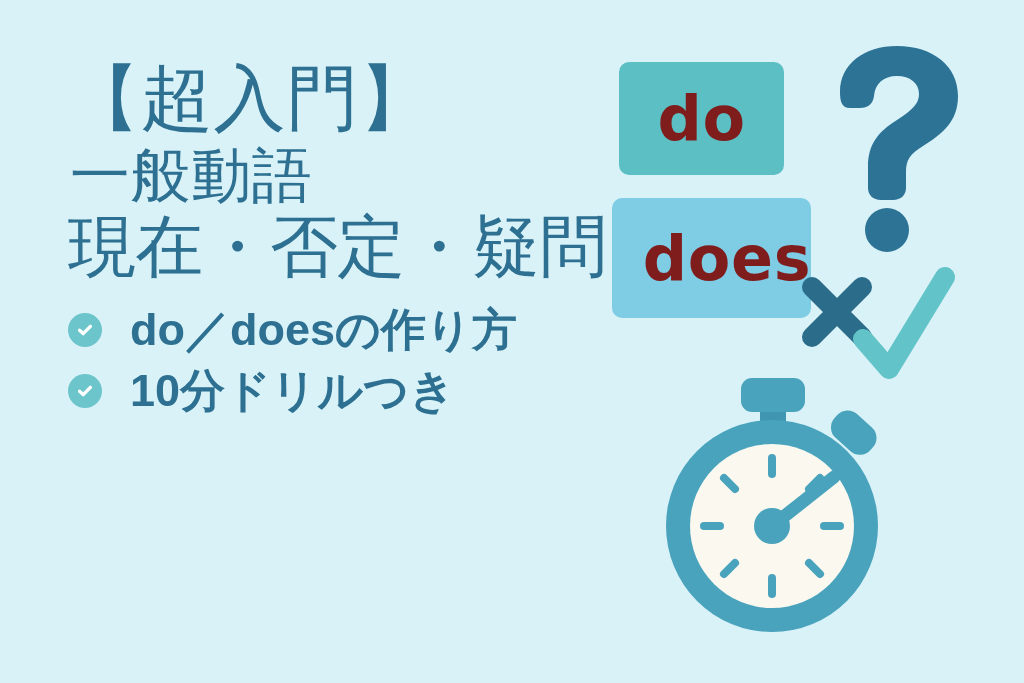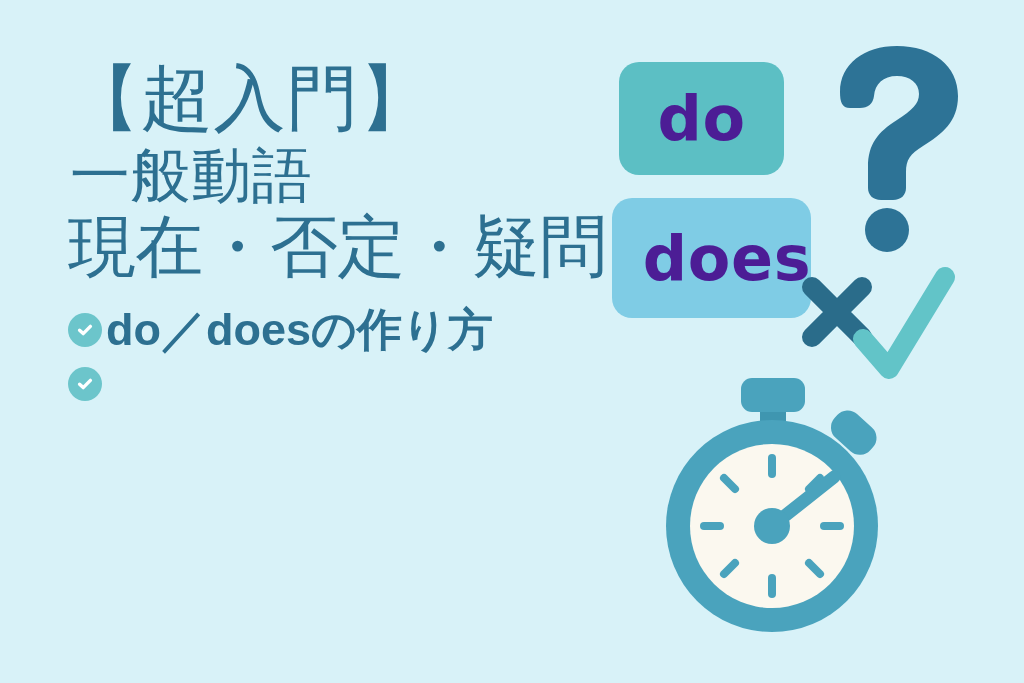--- a/index.html
+++ b/index.html
@@ -53,21 +53,21 @@
     letter-spacing: -0.01em;
   }
 
   .bullets {
     margin-top: 26px;
   }
 
   .bullet-row {
     display: flex;
     align-items: center;
-    gap: 4px;
+    gap: 28px;
     margin-bottom: 14px;
   }
 
   .bullet-badge {
     flex: 0 0 auto;
     width: 34px;
     height: 34px;
     border-radius: 50%;
     background: #6cc5cb;
     display: flex;
@@ -88,25 +88,25 @@
   .graphics {
     position: absolute;
     left: 600px;
     top: 0;
     width: 424px;
     height: 683px;
   }
 
   .word-card {
     position: absolute;
-    border-radius: 20px;
+    border-radius: 10px;
     display: flex;
     align-items: center;
     justify-content: center;
-    color: #4c1d95;
+    color: #7f1d1d;
     font-weight: 600;
     font-family: "DejaVu Sans", sans-serif;
     letter-spacing: 0.01em;
   }
   .card-do {
     left: 19px;
     top: 62px;
     width: 165px;
     height: 113px;
     background: #5cbfc4;
@@ -175,20 +175,21 @@
         </span>
         <span class="bullet-text">do／doesの作り方</span>
       </div>
 
       <div class="bullet-row">
         <span class="bullet-badge">
           <svg width="22" height="22" viewBox="0 0 22 22" aria-hidden="true">
             <path d="M5.6 11.2 L9.2 14.6 L16.4 7.4" fill="none" stroke="#ffffff" stroke-width="3.4" stroke-linecap="round" stroke-linejoin="round"></path>
           </svg>
         </span>
+        <span class="bullet-text">10分ドリルつき</span>
       </div>
 
     </div>
   </div>
 
   <div class="graphics">
 
     <div class="word-card card-do">do</div>
 
     <div class="word-card card-does">does</div>

